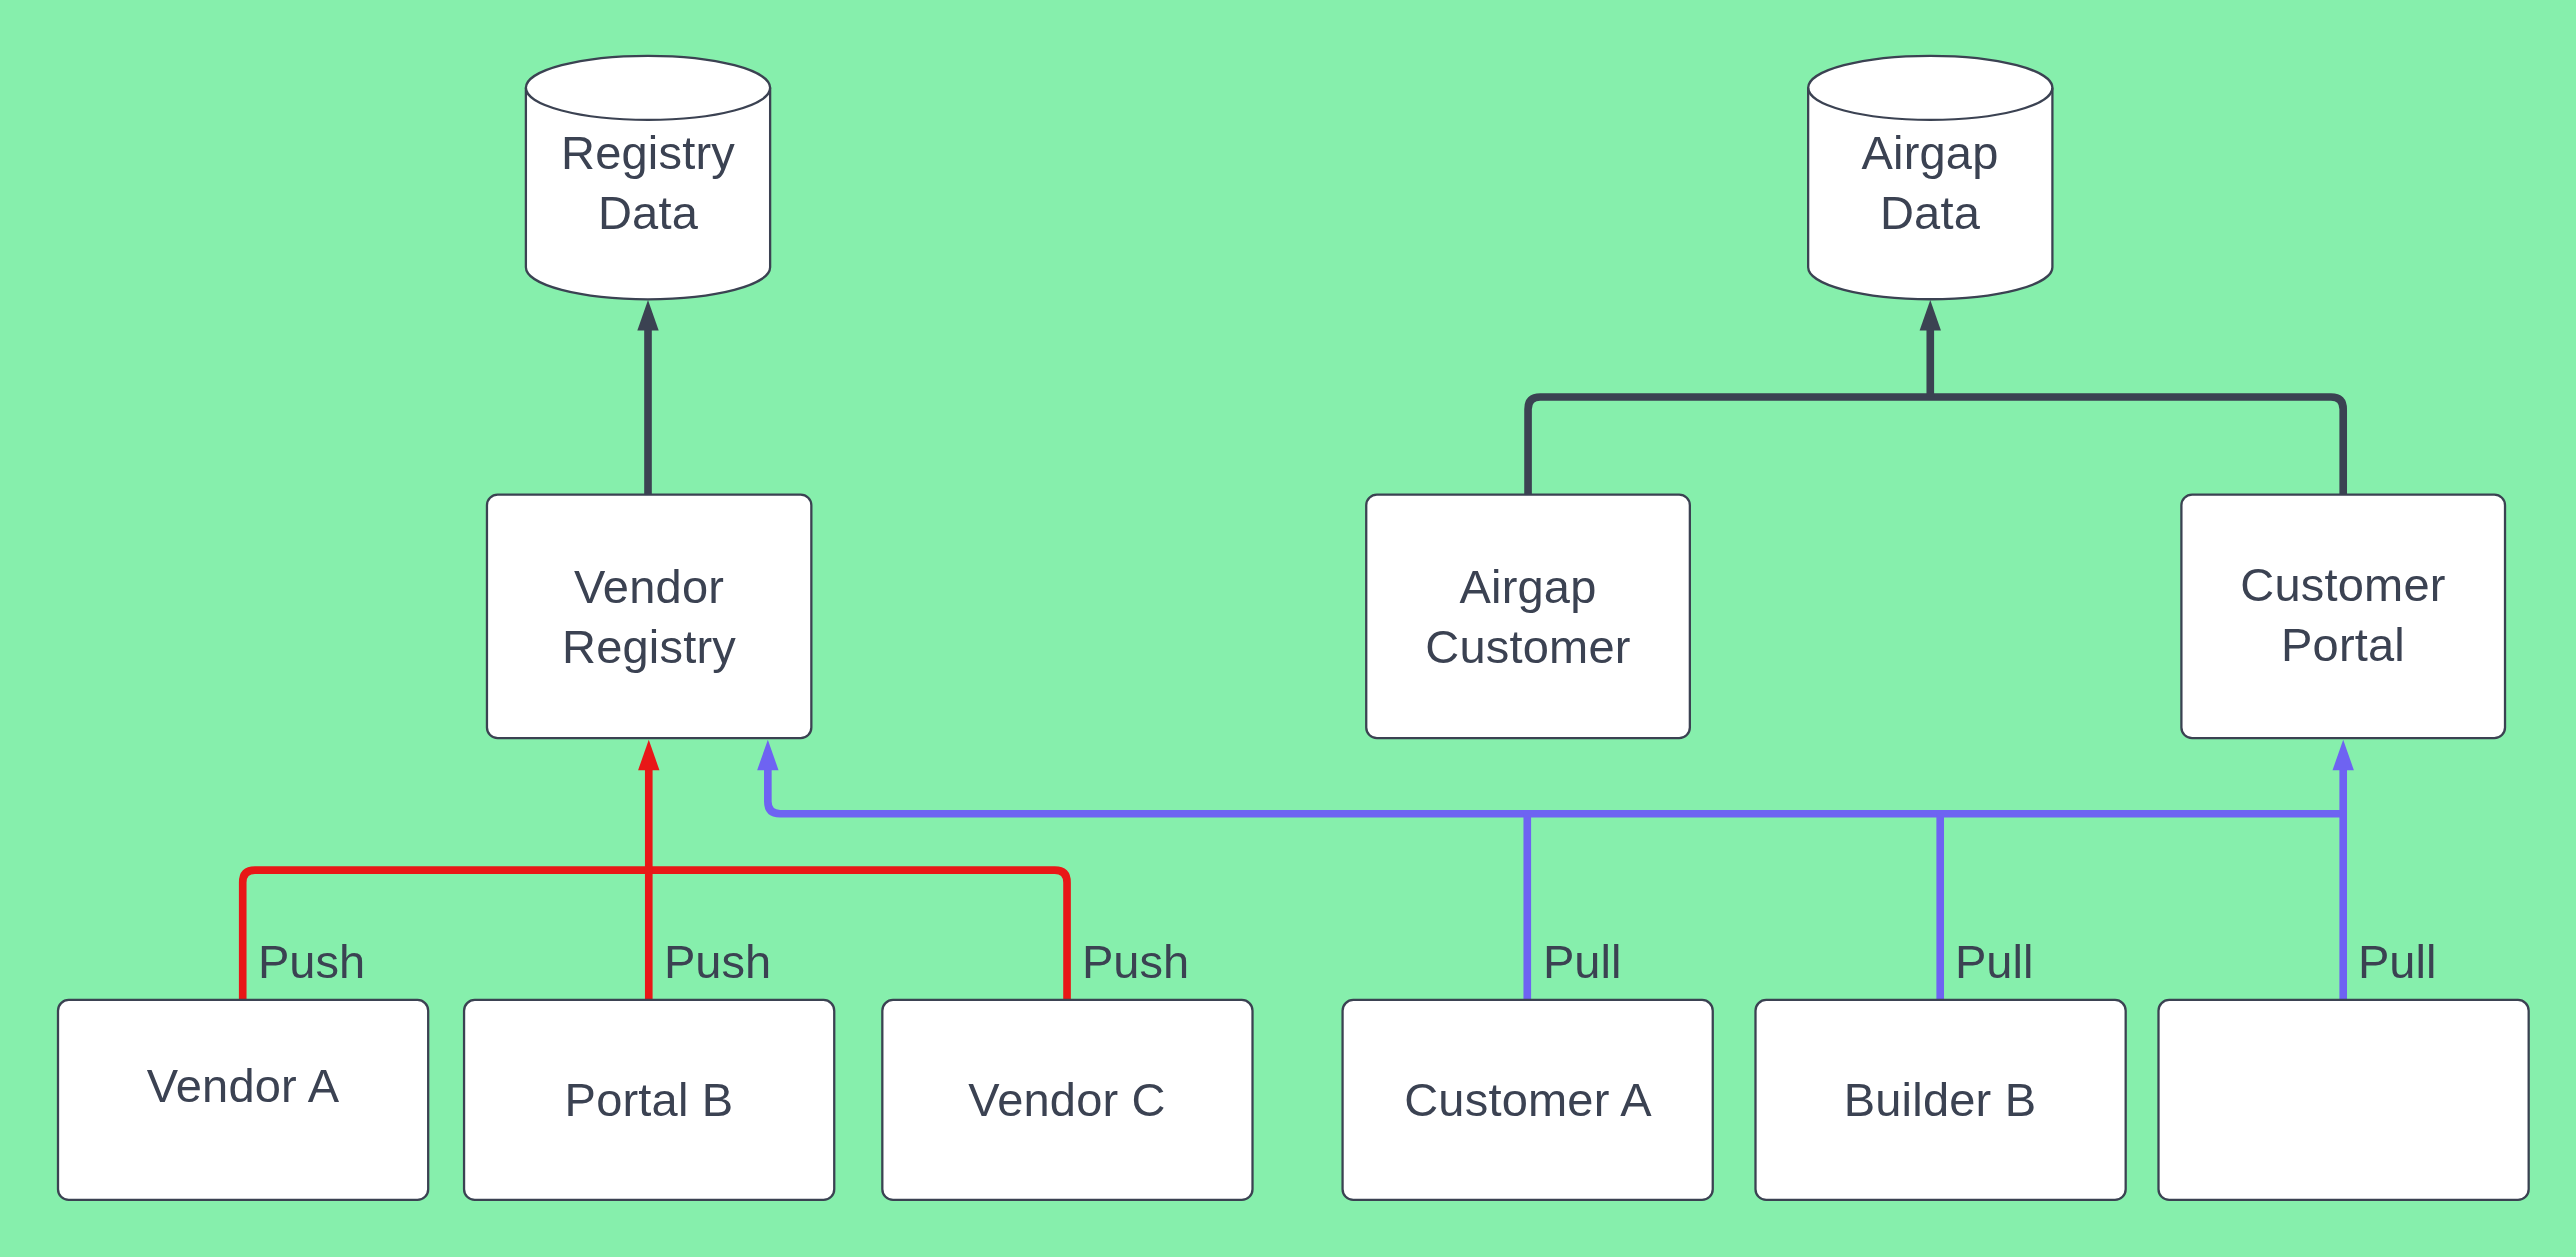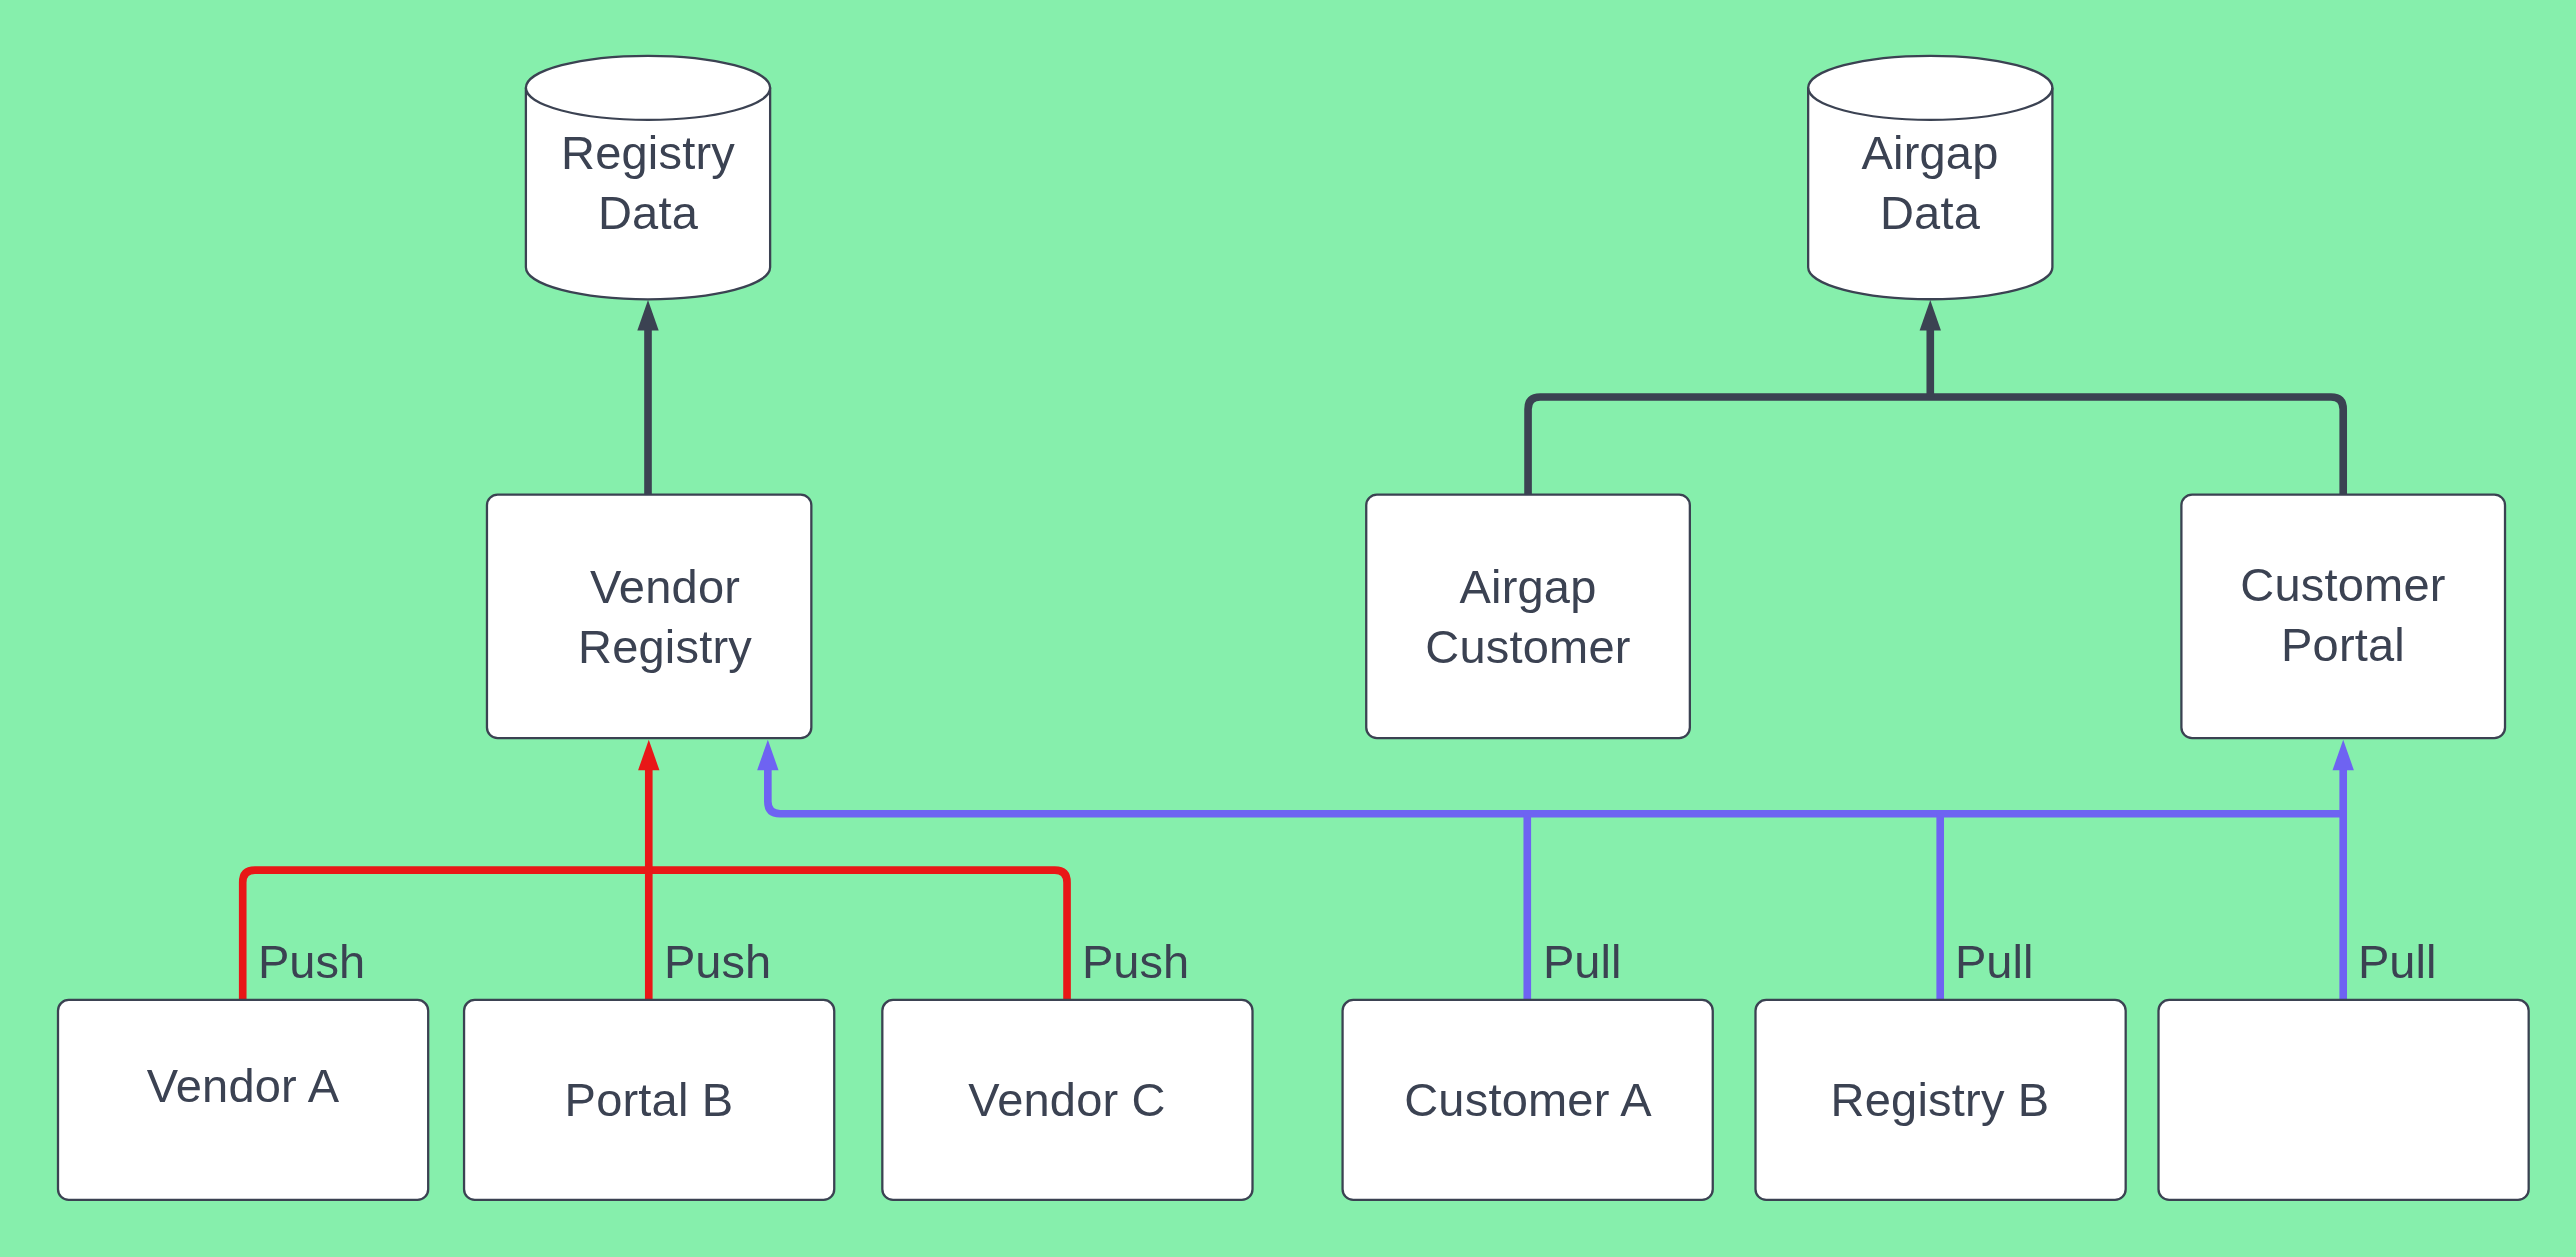--- a/index.html
+++ b/index.html
@@ -34,21 +34,21 @@
     font-size: 47px;
     line-height: 60px;
     color: #3b4252;
     letter-spacing: 0.2px;
     white-space: nowrap;
   }
   
   .lbl-registry-data { left: 526px;  top: 84px; width: 244px; height: 198px; }
   .lbl-airgap-data   { left: 1808px; top: 84px; width: 244px; height: 198px; }
   
-  .lbl-vendor-registry { left: 487px;  top: 495px; width: 324px; height: 243px; padding-left: 16px; }
+  .lbl-vendor-registry { left: 487px;  top: 495px; width: 324px; height: 243px; }
   .lbl-airgap-builder  { left: 1366px; top: 495px; width: 324px; height: 243px; }
   .lbl-customer-portal { left: 2181px; top: 513px; width: 324px; height: 204px; }
   
   .lbl-vendor-a   { left: 58px;   top: 1000px; width: 370px; height: 172px; }
   .lbl-vendor-b   { left: 464px;  top: 1000px; width: 370px; height: 200px; }
   .lbl-vendor-c   { left: 882px; top: 1000px; width: 370px; height: 200px; }
   .lbl-customer-a { left: 1343px; top: 1000px; width: 370px; height: 200px; }
   .lbl-customer-b { left: 1755px; top: 1000px; width: 370px; height: 200px; }
   .lbl-customer-c { left: 2158px; top: 1000px; width: 370px; height: 200px; }
   
@@ -143,21 +143,21 @@
   <div class="n-lbl lbl-vendor-b">
     <span>Portal B</span>
   </div>
   <div class="n-lbl lbl-vendor-c">
     <span>Vendor C</span>
   </div>
   <div class="n-lbl lbl-customer-a">
     <span>Customer A</span>
   </div>
   <div class="n-lbl lbl-customer-b">
-    <span>Registry B</span>
+    <span>Builder B</span>
   </div>
 
   <div class="e-lbl e-push-1">Push</div>
   <div class="e-lbl e-push-2">Push</div>
   <div class="e-lbl e-push-3">Push</div>
   <div class="e-lbl e-pull-1">Pull</div>
   <div class="e-lbl e-pull-2">Pull</div>
   <div class="e-lbl e-pull-3">Pull</div>
 
 </div>

